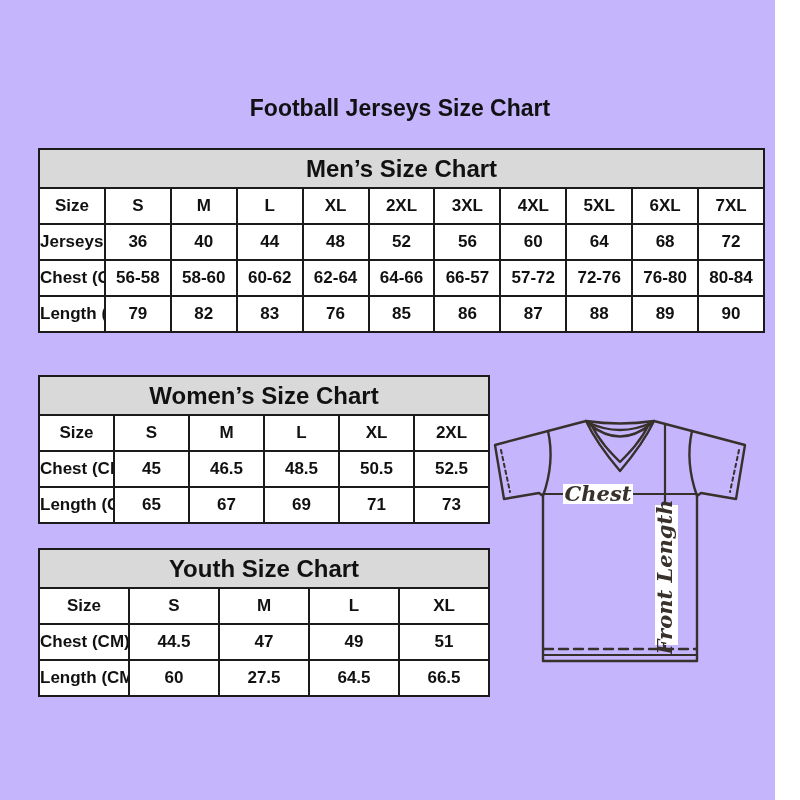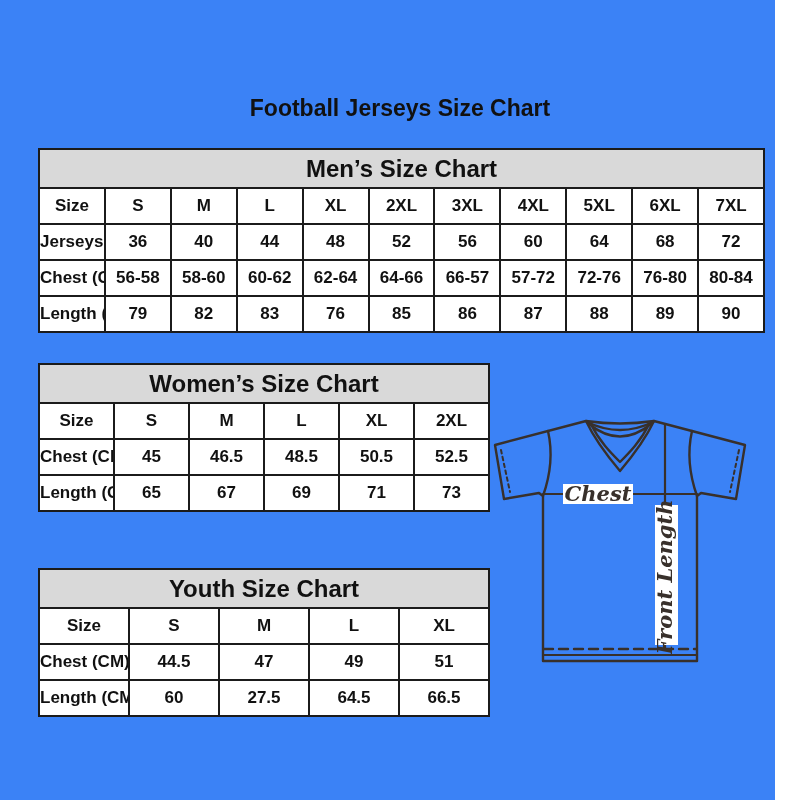--- a/index.html
+++ b/index.html
@@ -4,21 +4,21 @@
 <style>
   :root{
     --header-bg:#d9d9d9;
     --border:#1b1b1b;
     --text:#111111;
     --jersey:#38302b;
   }
   *{box-sizing:border-box;}
   html,body{margin:0;padding:0;background:#ffffff;}
   .canvas{
-    position:relative;width:775px;height:800px;background:#3b82f6;overflow:hidden;
+    position:relative;width:775px;height:800px;background:#c4b5fd;overflow:hidden;
     font-family:"Liberation Sans", sans-serif;color:var(--text);
   }
   .page-title{
     position:absolute;left:0;top:95px;width:800px;margin:0;
     text-align:center;font-size:23px;font-weight:bold;color:var(--text);
   }
   table.size-table{
     position:absolute;border-collapse:collapse;table-layout:fixed;
     background:#ffffff;
   }
@@ -27,23 +27,23 @@
     border:2px solid var(--border);
     font-weight:bold;text-align:center;vertical-align:middle;
     padding:0;color:var(--text);overflow:hidden;white-space:nowrap;
   }
   table.size-table th.chart-title-cell{
     background:var(--header-bg);font-size:24px;height:39px;
   }
   table.size-table td{font-size:17px;height:36px;}
   table.men{left:38px;top:148px;width:727px;}
   table.men td.row-label{width:112px;}
-  table.women{left:38px;top:363px;width:452px;}
+  table.women{left:38px;top:375px;width:452px;}
   table.women td.row-label{width:112px;}
-  table.youth{left:38px;top:568px;width:452px;padding-left:42px;}
+  table.youth{left:38px;top:548px;width:452px;padding-left:42px;}
   table.youth td.row-label{width:112px;}
   .jersey-wrap{position:absolute;left:480px;top:398px;width:270px;height:282px;}
   .jersey-wrap svg{display:block;width:100%;height:100%;}
   .measure-label{
     font-family:"DejaVu Serif", serif;font-weight:bold;font-style:italic;
   }
 </style>
 </head>
 <body>
 

